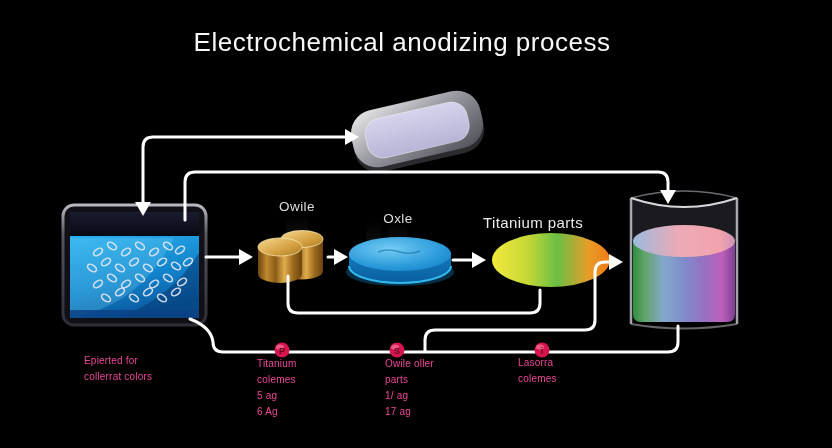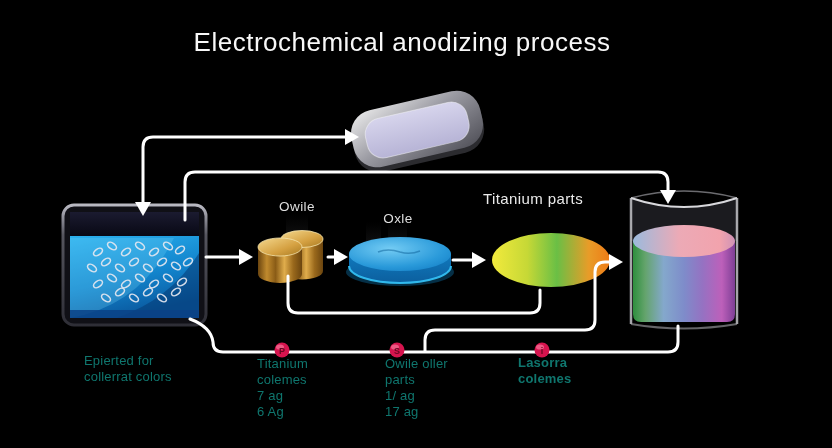--- a/index.html
+++ b/index.html
@@ -8,23 +8,23 @@
     background:#000;font-family:"Liberation Sans",sans-serif;
   }
   .title{
     position:absolute;top:27px;left:402px;transform:translateX(-50%);
     color:#f8f8f8;font-size:26px;font-weight:400;letter-spacing:.5px;white-space:nowrap;
   }
   .stage-label{
     position:absolute;color:#dedede;font-size:13.5px;letter-spacing:.4px;
     transform:translateX(-50%);white-space:nowrap;
   }
-  .stage-label.big{font-size:15px;color:#eaeaea;transform:none;}
+  .stage-label.big{font-size:15px;color:#eaeaea;transform:none;margin-top:24px;}
   .note{
-    position:absolute;color:#0f766e;font-size:13px;line-height:16px;letter-spacing:.2px;
+    position:absolute;color:#ec4899;font-size:10px;line-height:16px;letter-spacing:.2px;
   }
   svg{position:absolute;inset:0;}
 </style>
 </head>
 <body>
 
 <div class="canvas">
 
   <svg width="832" height="448" viewBox="0 0 832 448">
     <defs>
@@ -217,27 +217,27 @@
   <div class="stage-label" style="left:398px;top:199px;margin-top:12px;">Oxle</div>
   <div class="stage-label big" style="left:483px;top:190px;">Titanium parts</div>
 
   <div class="note" style="left:84px;top:353px;">
     <div>Epierted for</div>
     <div>collerrat colors</div>
   </div>
   <div class="note" style="left:257px;top:356px;">
     <div>Titanium</div>
     <div>colemes</div>
-    <div>7 ag</div>
+    <div>5 ag</div>
     <div>6 Ag</div>
   </div>
   <div class="note" style="left:385px;top:356px;">
     <div>Owile oller</div>
     <div>parts</div>
     <div>1/ ag</div>
     <div>17 ag</div>
   </div>
-  <div class="note" style="left:518px;top:355px;font-weight:bold;">
+  <div class="note" style="left:518px;top:355px;">
     <div>Lasorra</div>
     <div>colemes</div>
   </div>
 
 </div>
 
 </body></html>

